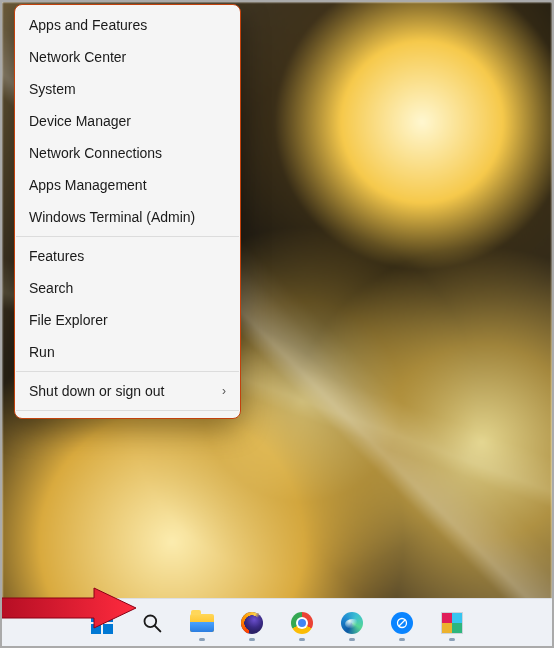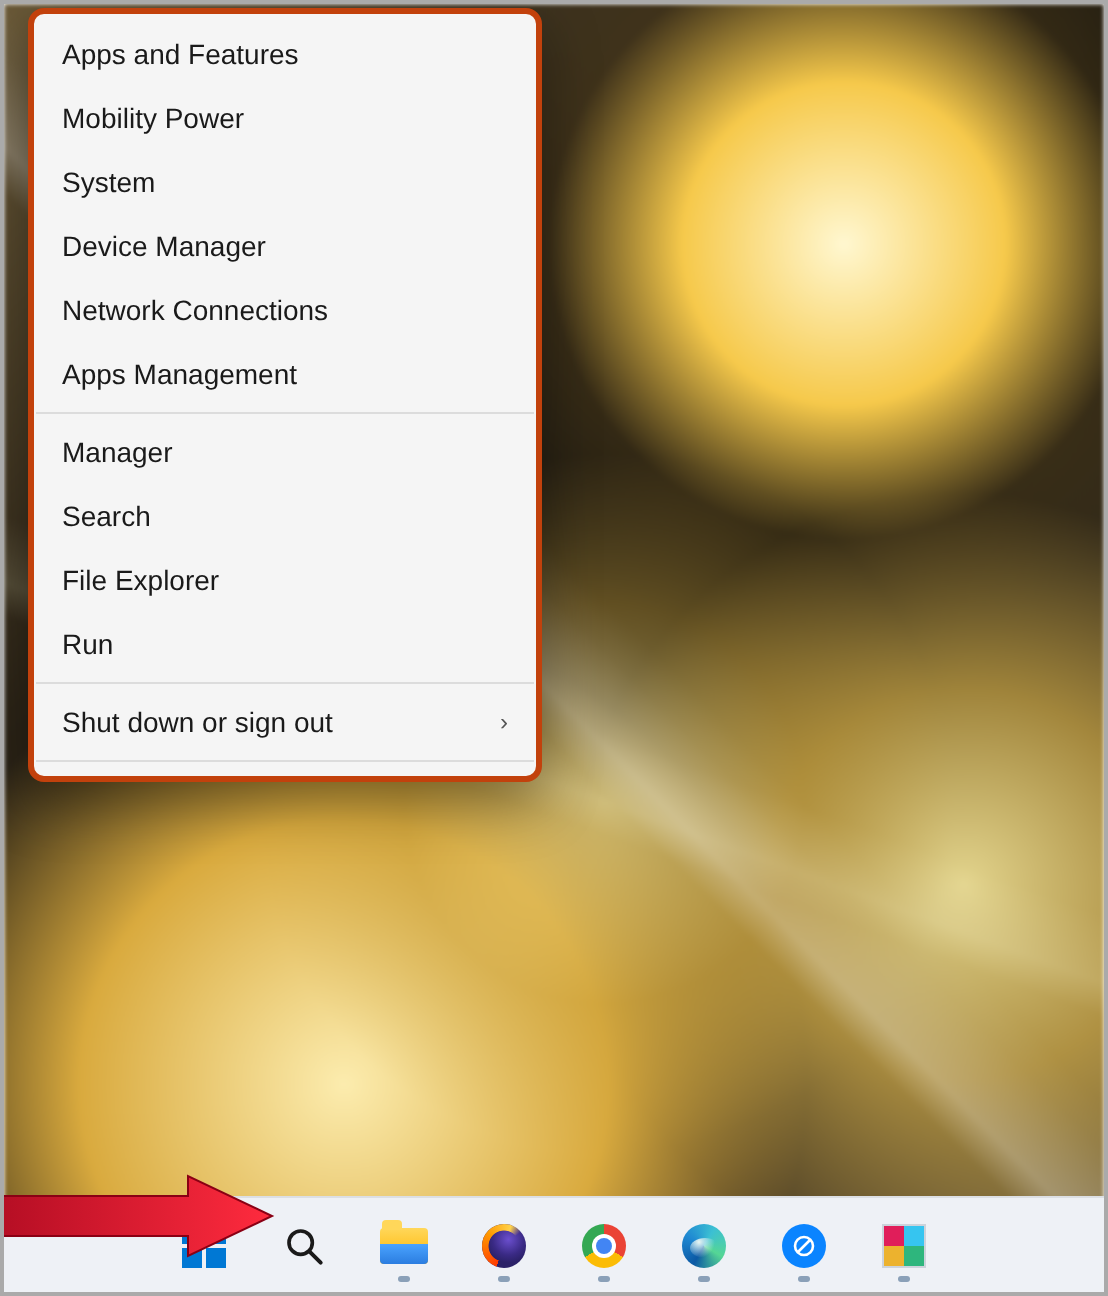--- a/index.html
+++ b/index.html
@@ -27,23 +27,23 @@
       position:absolute; inset:0;
       background:
         linear-gradient(45deg, transparent 46%, rgba(255,255,255,0.25) 48%, rgba(255,255,255,0.05) 52%, transparent 54%),
         linear-gradient(20deg, transparent 40%, rgba(255,255,200,0.15) 42%, transparent 46%);
       mix-blend-mode: screen;
     }
     .context-menu {
       position: absolute;
       left: 12px;
       top: 2px;
-      width: 257px;
+      width: 227px;
       background: #f5f5f5;
-      border: 3px solid #c2410c;
+      border: 1px solid #c2410c;
       border-radius: 8px;
       box-shadow: 0 10px 28px rgba(0,0,0,0.35);
       padding: 4px 0;
       font-size: 14px;
       color: #1a1a1a;
     }
     .menu-item {
       padding: 0 14px;
       height: 32px;
       display: flex;
@@ -117,37 +117,40 @@
 </head>
 <body>
 
 <div class="desktop"></div>
 
 <div class="context-menu" id="ctx">
     <div class="menu-item">
       <span>Apps and Features</span>
     </div>
     <div class="menu-item">
-      <span>Mobility Power</span>
+      <span>Network Center</span>
     </div>
     <div class="menu-item">
       <span>System</span>
     </div>
     <div class="menu-item">
       <span>Device Manager</span>
     </div>
     <div class="menu-item">
       <span>Network Connections</span>
     </div>
     <div class="menu-item">
       <span>Apps Management</span>
     </div>
+    <div class="menu-item">
+      <span>Windows Terminal (Admin)</span>
+    </div>
     <div class="menu-sep"></div>
     <div class="menu-item">
-      <span>Manager</span>
+      <span>Features</span>
     </div>
     <div class="menu-item">
       <span>Search</span>
     </div>
     <div class="menu-item">
       <span>File Explorer</span>
     </div>
     <div class="menu-item">
       <span>Run</span>
     </div>

